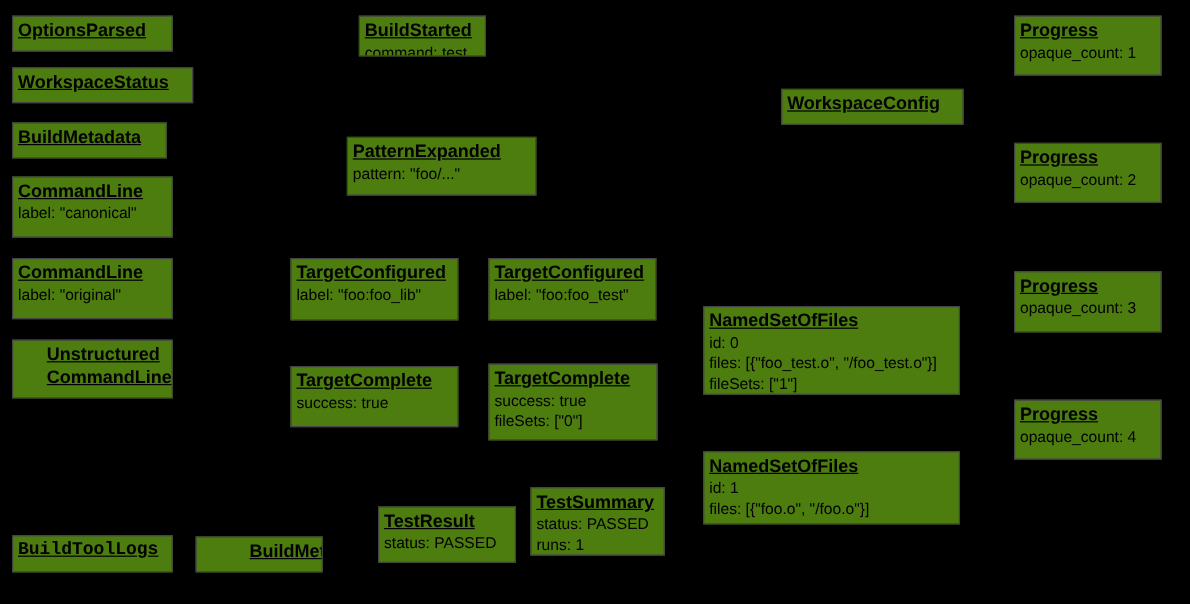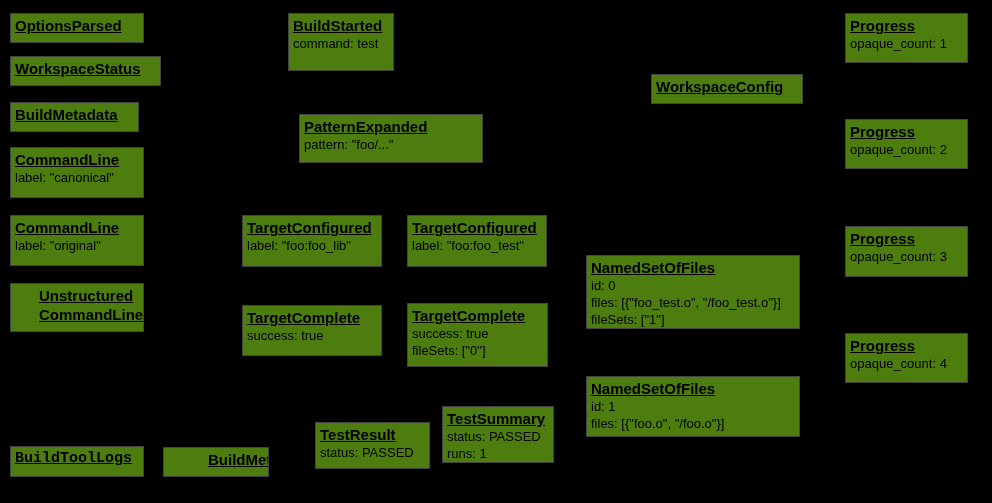--- a/index.html
+++ b/index.html
@@ -71,26 +71,26 @@
 
 
   <div class="node" style="left:10px; top:446px; width:134px; height:31px;font-family:Liberation Mono, monospace;">
     <div class="node-title">BuildToolLogs</div>
   </div>
 
   <div class="node" style="left:163px; top:447px; width:106px; height:30px;padding-left:44px;">
     <div class="node-title">BuildMetrics</div>
   </div>
 
-  <div class="node" style="left:288px; top:13px; width:106px; height:58px;">
+  <div class="node" style="left:299px; top:13px; width:106px; height:34px;">
     <div class="node-title">BuildStarted</div>
     <div class="node-line">command: test</div>
   </div>
 
-  <div class="node" style="left:299px; top:114px; width:184px; height:49px;">
+  <div class="node" style="left:289px; top:114px; width:158px; height:49px;">
     <div class="node-title">PatternExpanded</div>
     <div class="node-line">pattern: "foo/..."</div>
   </div>
 
   <div class="node" style="left:242px; top:215px; width:140px; height:52px;">
     <div class="node-title">TargetConfigured</div>
     <div class="node-line">label: "foo:foo_lib"</div>
   </div>
 
   <div class="node" style="left:242px; top:305px; width:140px; height:51px;">

